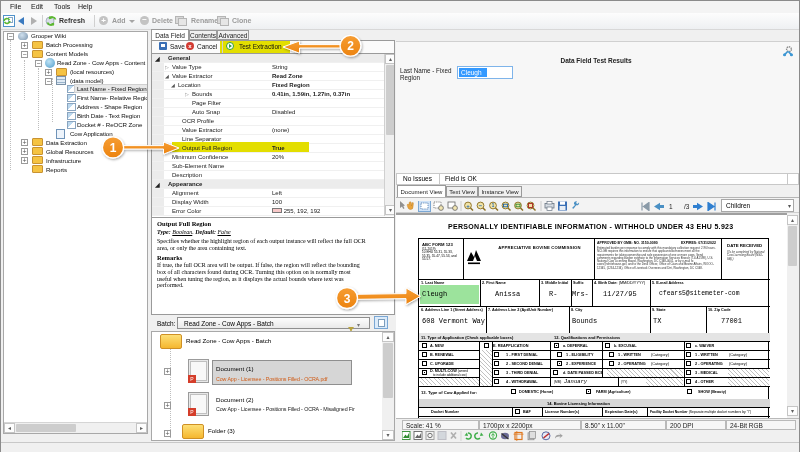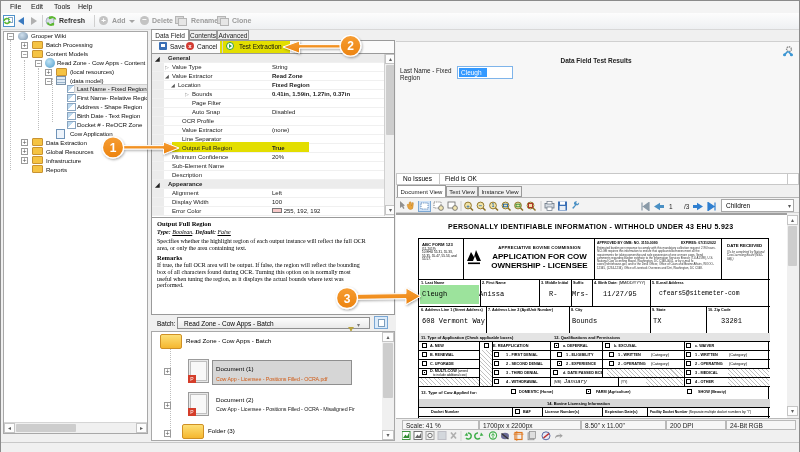--- a/index.html
+++ b/index.html
@@ -469,51 +469,50 @@
         <div class="abs vl" style="left:228px;top:168px;height:9px;"></div>
 
         <div class="flab" style="left:3px;top:3px;font-size:4.2px;">ABC FORM 123</div>
         <div class="abs txt" style="left:3px;top:8px;font-size:3.2px;">(11-2019)</div>
         <div class="abs" style="left:3px;top:12px;width:40px;font-size:3.2px;line-height:3.6px;">10 EHU 55.31, 55.33, 55.35, 55.47, 55.53, and 55.57.</div>
         <svg class="abs" style="left:46px;top:9px;" width="18" height="18" viewBox="0 0 18 18">
             <path d="M2 13 L6 4 L9 9 L11 2 L16 13 L12 13 L10 8 L8 13 Z" fill="#000"></path>
             <rect x="3" y="14.5" width="12" height="1.6" fill="#000"></rect>
           </svg>
         <div class="abs txt" style="left:68px;top:6px;width:105px;text-align:center;font-size:4.2px;font-weight:bold;letter-spacing:0.2px;">APPRECIATIVE BOVINE COMMISSION</div>
-        <div class="abs" style="left:68px;top:13px;width:105px;text-align:center;font-size:8px;font-weight:bold;line-height:9px;">APPLICATION FOR COW OWNERSHIP - LICENSEE</div>
         <div class="flab" style="left:178px;top:2px;font-size:3.5px;">APPROVED BY OMB:  NO. 3150-0090</div>
           <div class="flab" style="left:262px;top:2px;font-size:3.5px;">EXPIRES:  07/31/2022</div>
         <div class="abs" style="left:178px;top:8px;width:120px;font-size:2.9px;line-height:3.3px;color:#333;">Estimated burden per response to comply with this mandatory collection request: 2.96 hours. NCLGB requires this information to ensure that applicants/licensees meet all the requirements for taking ownership and sole possession of one or more cows. Send comments regarding burden estimate to the Information Services Branch (T-6 A1598), U.S. National Cow Licensing Board, Washington, DC C348-0001, or by e-mail to cows@whitehouse.gov, and to the Desk Officer, Office of Cows and Bovine Affairs, WOOO-12345, (1234-1234), Office of Livestock Oversees and Dirt, Washington, DC C348.</div>
         <div class="flab" style="left:308px;top:4px;font-size:4.4px;">DATE RECEIVED</div>
         <div class="abs" style="left:308px;top:12px;width:40px;font-size:2.9px;line-height:3.4px;color:#333;font-style:italic;">(To be completed by National Cow Licensing Board (NS3-SB).)</div>
 
         <div class="flab" style="left:2px;top:42px;">1.  Last Name</div>
         <div class="flab" style="left:63px;top:42px;">2.  First Name</div>
         <div class="flab" style="left:122px;top:42px;">3.  Middle Initial</div>
         <div class="flab" style="left:154px;top:42px;">Suffix</div>
         <div class="flab" style="left:175px;top:42px;">4.  Birth Date:  <span style="font-weight:normal">(MM/DD/YYYY)</span></div>
         <div class="flab" style="left:233px;top:42px;">5.  E-mail Address</div>
 
         <div class="abs" style="left:1px;top:46px;width:59px;height:19px;background:#9ce39c;"></div>
         <div class="fval" style="left:3px;top:51px;">Cleugh</div>
-        <div class="fval" style="left:60px;top:51px;">Anissa</div>
+        <div class="fval" style="left:76px;top:51px;">Anissa</div>
         <div class="fval" style="left:130px;top:51px;">R-</div>
         <div class="fval" style="left:153px;top:51px;text-align:center;">Mrs-</div>
         <div class="fval" style="left:184px;top:51px;">11/27/95</div>
         <div class="fval" style="left:240px;top:51px;font-size:6.4px;">cfears5@sitemeter-com</div>
 
         <div class="flab" style="left:2px;top:69px;">6.  Address Line 1 (Street Address)</div>
         <div class="flab" style="left:69px;top:69px;">7.  Address Line 2 (Apt/Unit Number)</div>
         <div class="flab" style="left:152px;top:69px;">8.  City</div>
         <div class="flab" style="left:233px;top:69px;">9.  State</div>
         <div class="flab" style="left:289px;top:69px;">10.  Zip Code</div>
         <div class="fval" style="left:3px;top:78px;">608 Vermont Way</div>
         <div class="fval" style="left:153px;top:78px;">Bounds</div>
         <div class="fval" style="left:234px;top:78px;">TX</div>
-        <div class="fval" style="left:302px;top:78px;">33201</div>
+        <div class="fval" style="left:302px;top:78px;">77001</div>
 
         <div class="abs" style="left:0;top:94px;width:131px;height:8px;background:#e4e4e4;"></div>
         <div class="abs" style="left:131px;top:94px;width:220px;height:8px;background:#e4e4e4;"></div>
         <div class="flab" style="left:2px;top:96px;font-size:4px;">11.  Type of Application (Check applicable boxes)</div>
         <div class="flab" style="left:135px;top:96px;font-size:4px;">12. Qualifications and Permissions</div>
 
         <div class="cb" style="left:3px;top:104px;"></div>
           <div class="flab" style="left:11px;top:105px;">A.  NEW</div>
         <div class="cb" style="left:65px;top:104px;"></div>
           <div class="flab" style="left:74px;top:105px;">E.  REAPPLICATION</div>

